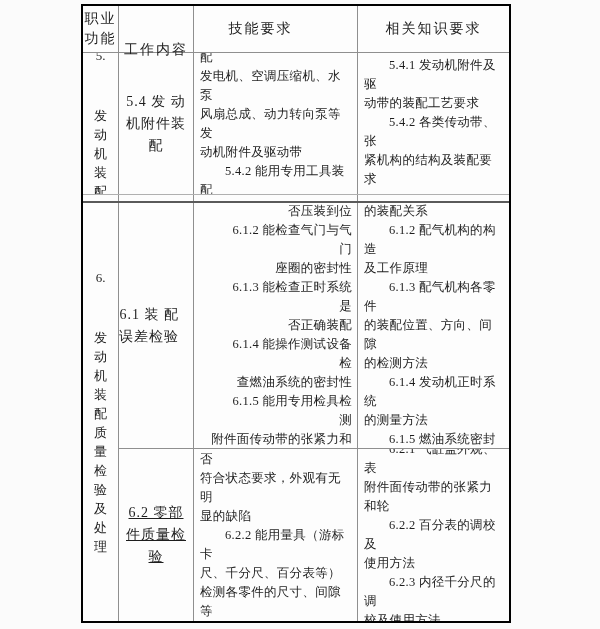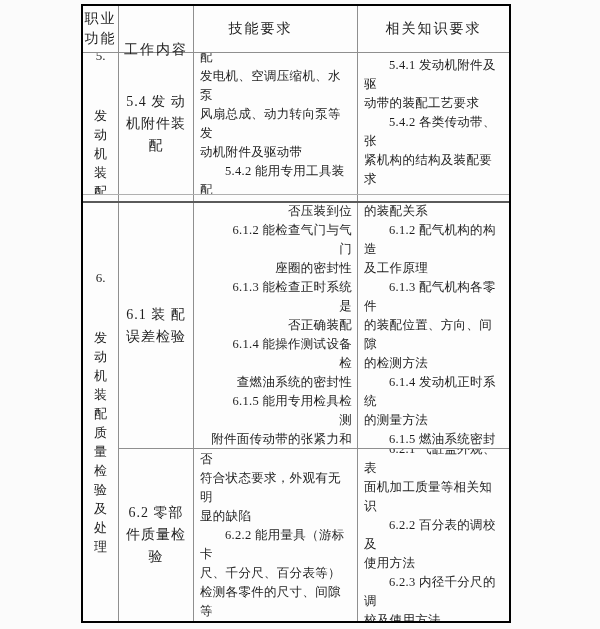--- a/index.html
+++ b/index.html
@@ -111,21 +111,21 @@
 动带的装配工艺要求</p>
     <p class="item">5.4.2 各类传动带、张
 紧机构的结构及装配要求</p>
   </div>
 
   <div class="cell funccell" style="left:0;top:197px;width:35px;height:418px;">
     <div class="func-no">6.</div>
     <div class="func-name">发动机装配质量检验及处理</div>
   </div>
 
-  <div class="cell workcell" style="left:36px;top:197px;width:74px;height:245px;"><span>6.1 装 配
+  <div class="cell workcell" style="left:29px;top:197px;width:74px;height:245px;text-align:right;"><span>6.1 装 配
 误差检验</span></div>
 
   <div class="cell itemcell" style="left:111px;top:197px;width:163px;height:245px;text-align:right;">
     <p class="item">6.1.1 能检查气门锁夹是
 否压装到位</p>
     <p class="item">6.1.2 能检查气门与气门
 座圈的密封性</p>
     <p class="item">6.1.3 能检查正时系统是
 否正确装配</p>
     <p class="item">6.1.4 能操作测试设备检
@@ -142,35 +142,35 @@
 及工作原理</p>
     <p class="item">6.1.3 配气机构各零件
 的装配位置、方向、间隙
 的检测方法</p>
     <p class="item">6.1.4 发动机正时系统
 的测量方法</p>
     <p class="item">6.1.5 燃油系统密封性
 检查设备的原理及操作</p>
   </div>
 
-  <div class="cell workcell" style="left:36px;top:443px;width:74px;height:172px;"><span>6.2 零部
+  <div class="cell workcell" style="left:36px;top:443px;width:74px;height:172px;text-decoration:underline;"><span>6.2 零部
 件质量检验</span></div>
 
   <div class="cell itemcell" style="left:111px;top:443px;width:163px;height:172px;">
     <p class="item">6.2.1 能检查气缸盖是否
 符合状态要求，外观有无明
 显的缺陷</p>
     <p class="item">6.2.2 能用量具（游标卡
 尺、千分尺、百分表等）
 检测各零件的尺寸、间隙等
 是否达到要求</p>
   </div>
 
   <div class="cell itemcell" style="left:275px;top:443px;width:151px;height:172px;">
     <p class="item">6.2.1 气缸盖外观、表
-面机加工质量等相关知识</p>
+附件面传动带的张紧力和轮</p>
     <p class="item">6.2.2 百分表的调校及
 使用方法</p>
     <p class="item">6.2.3 内径千分尺的调
 校及使用方法</p>
   </div>
 
 </div>
 
 </body></html>

